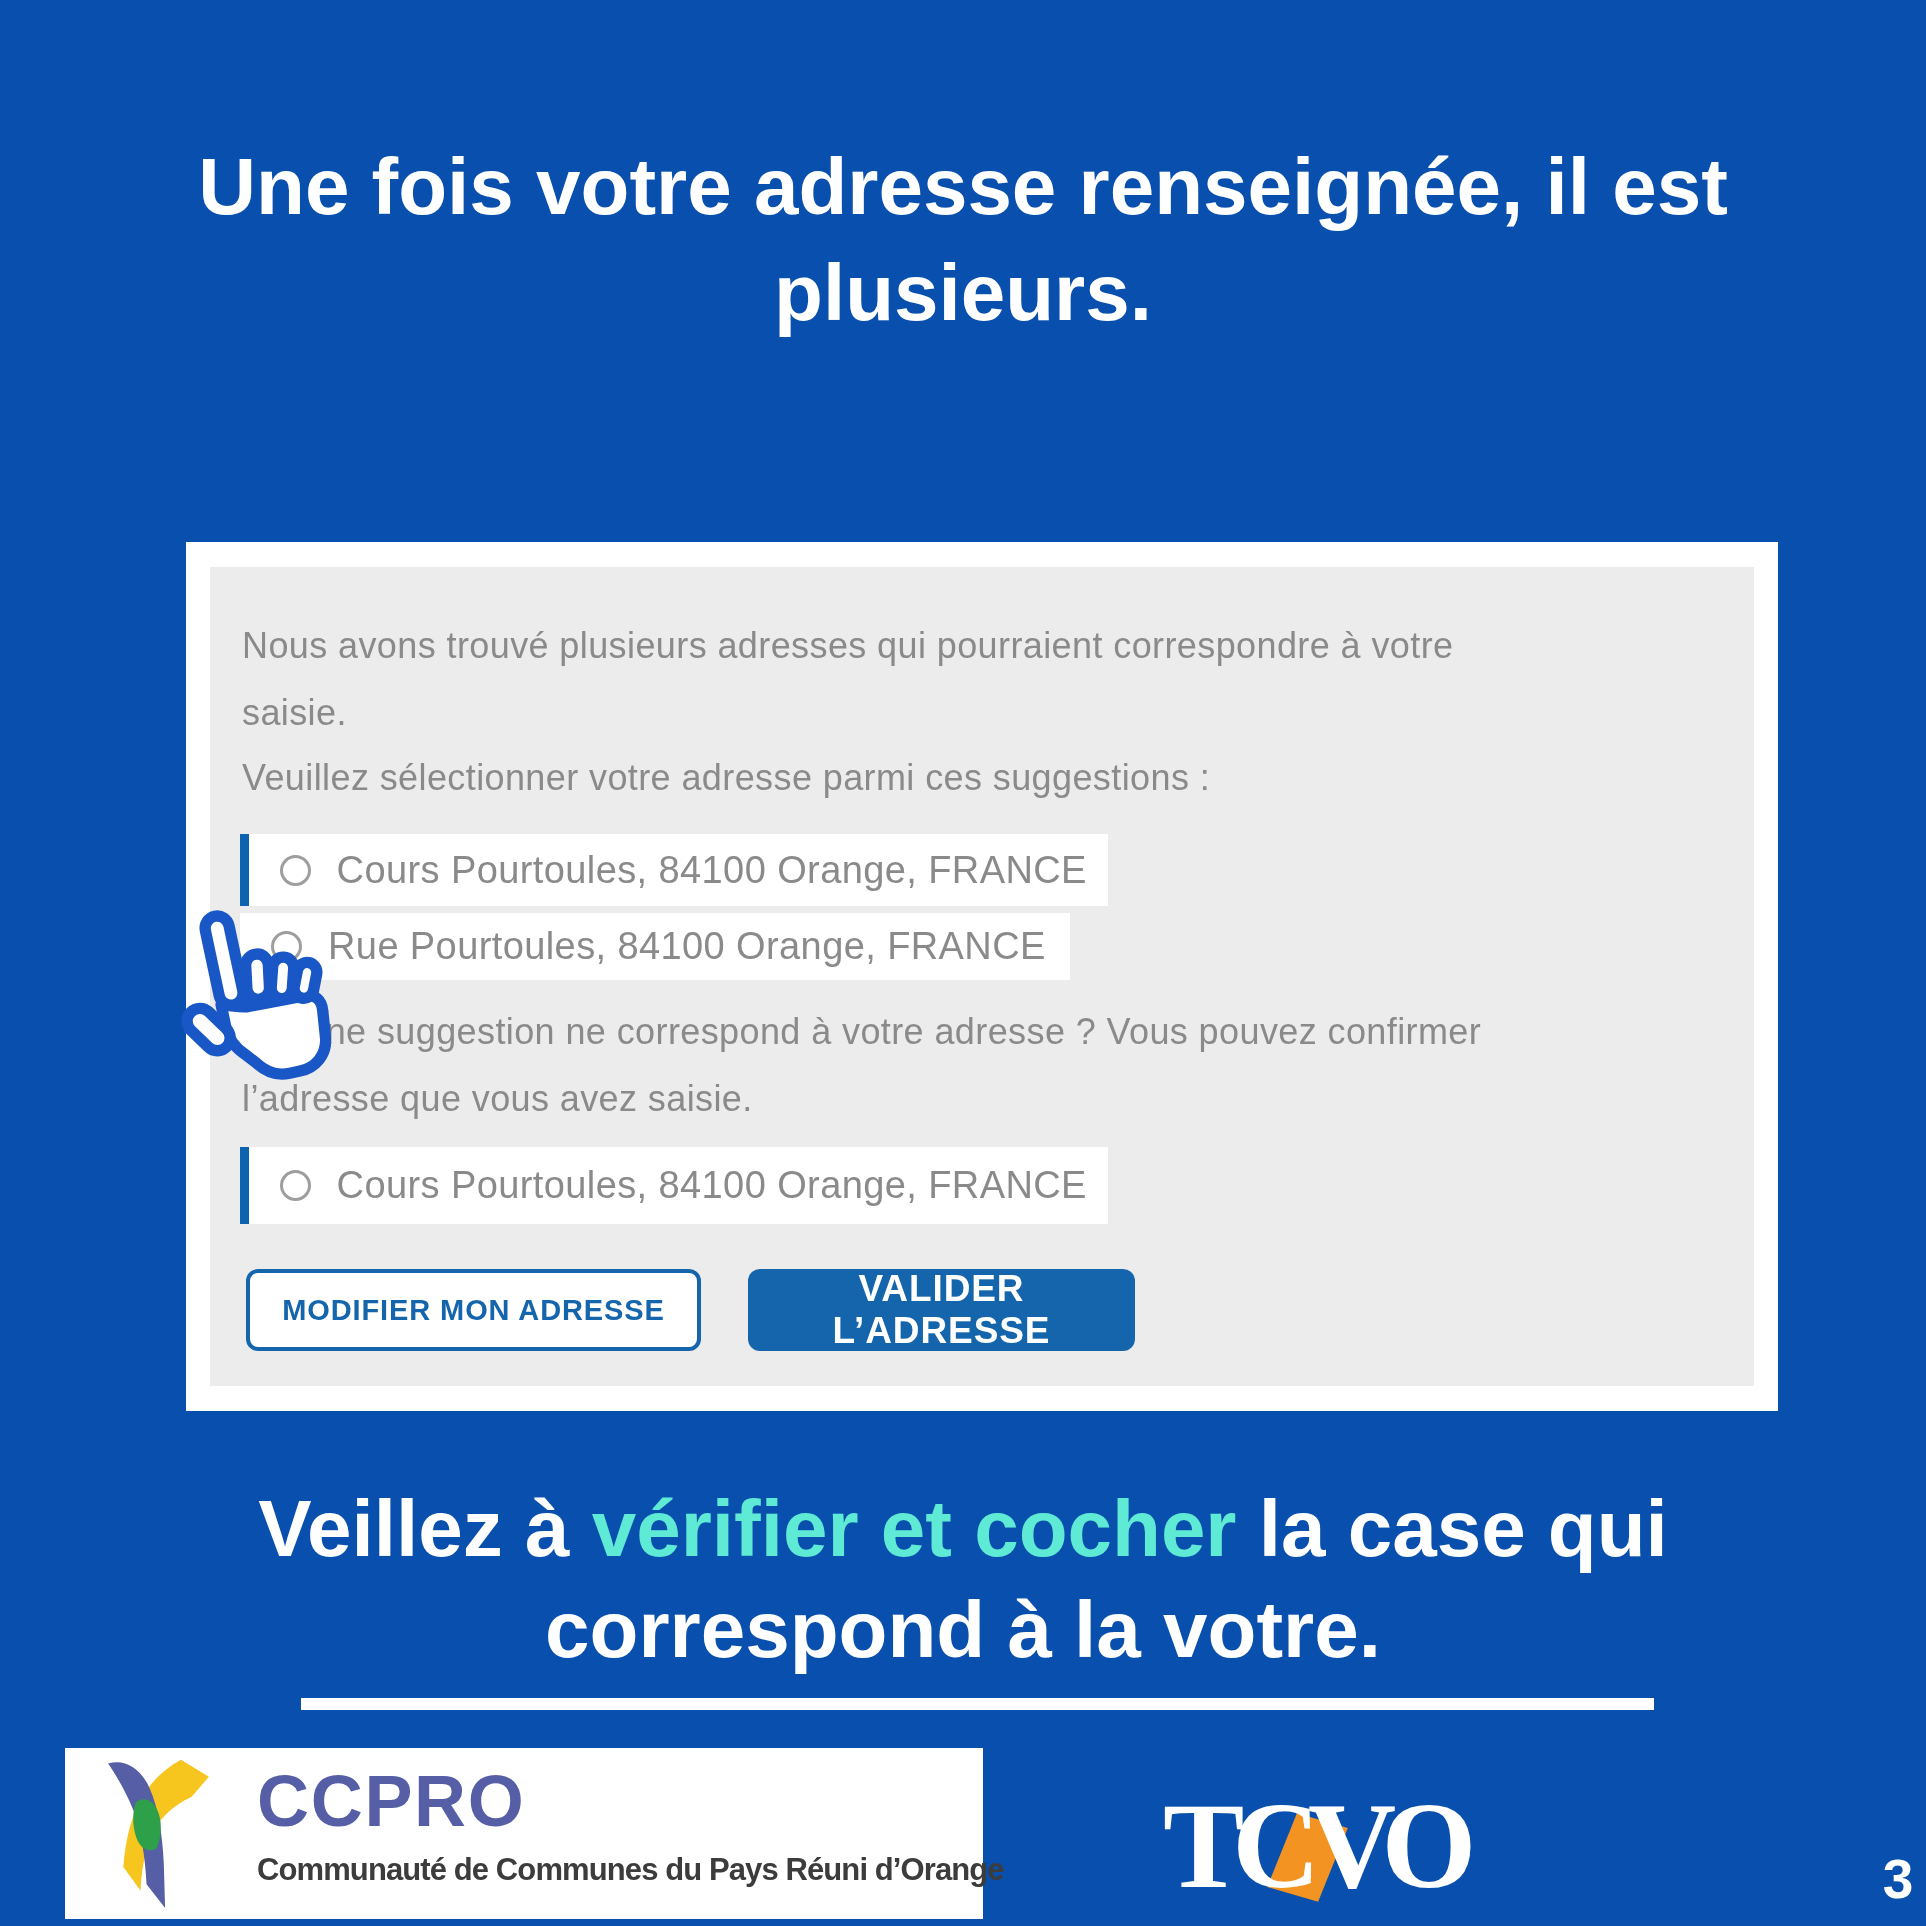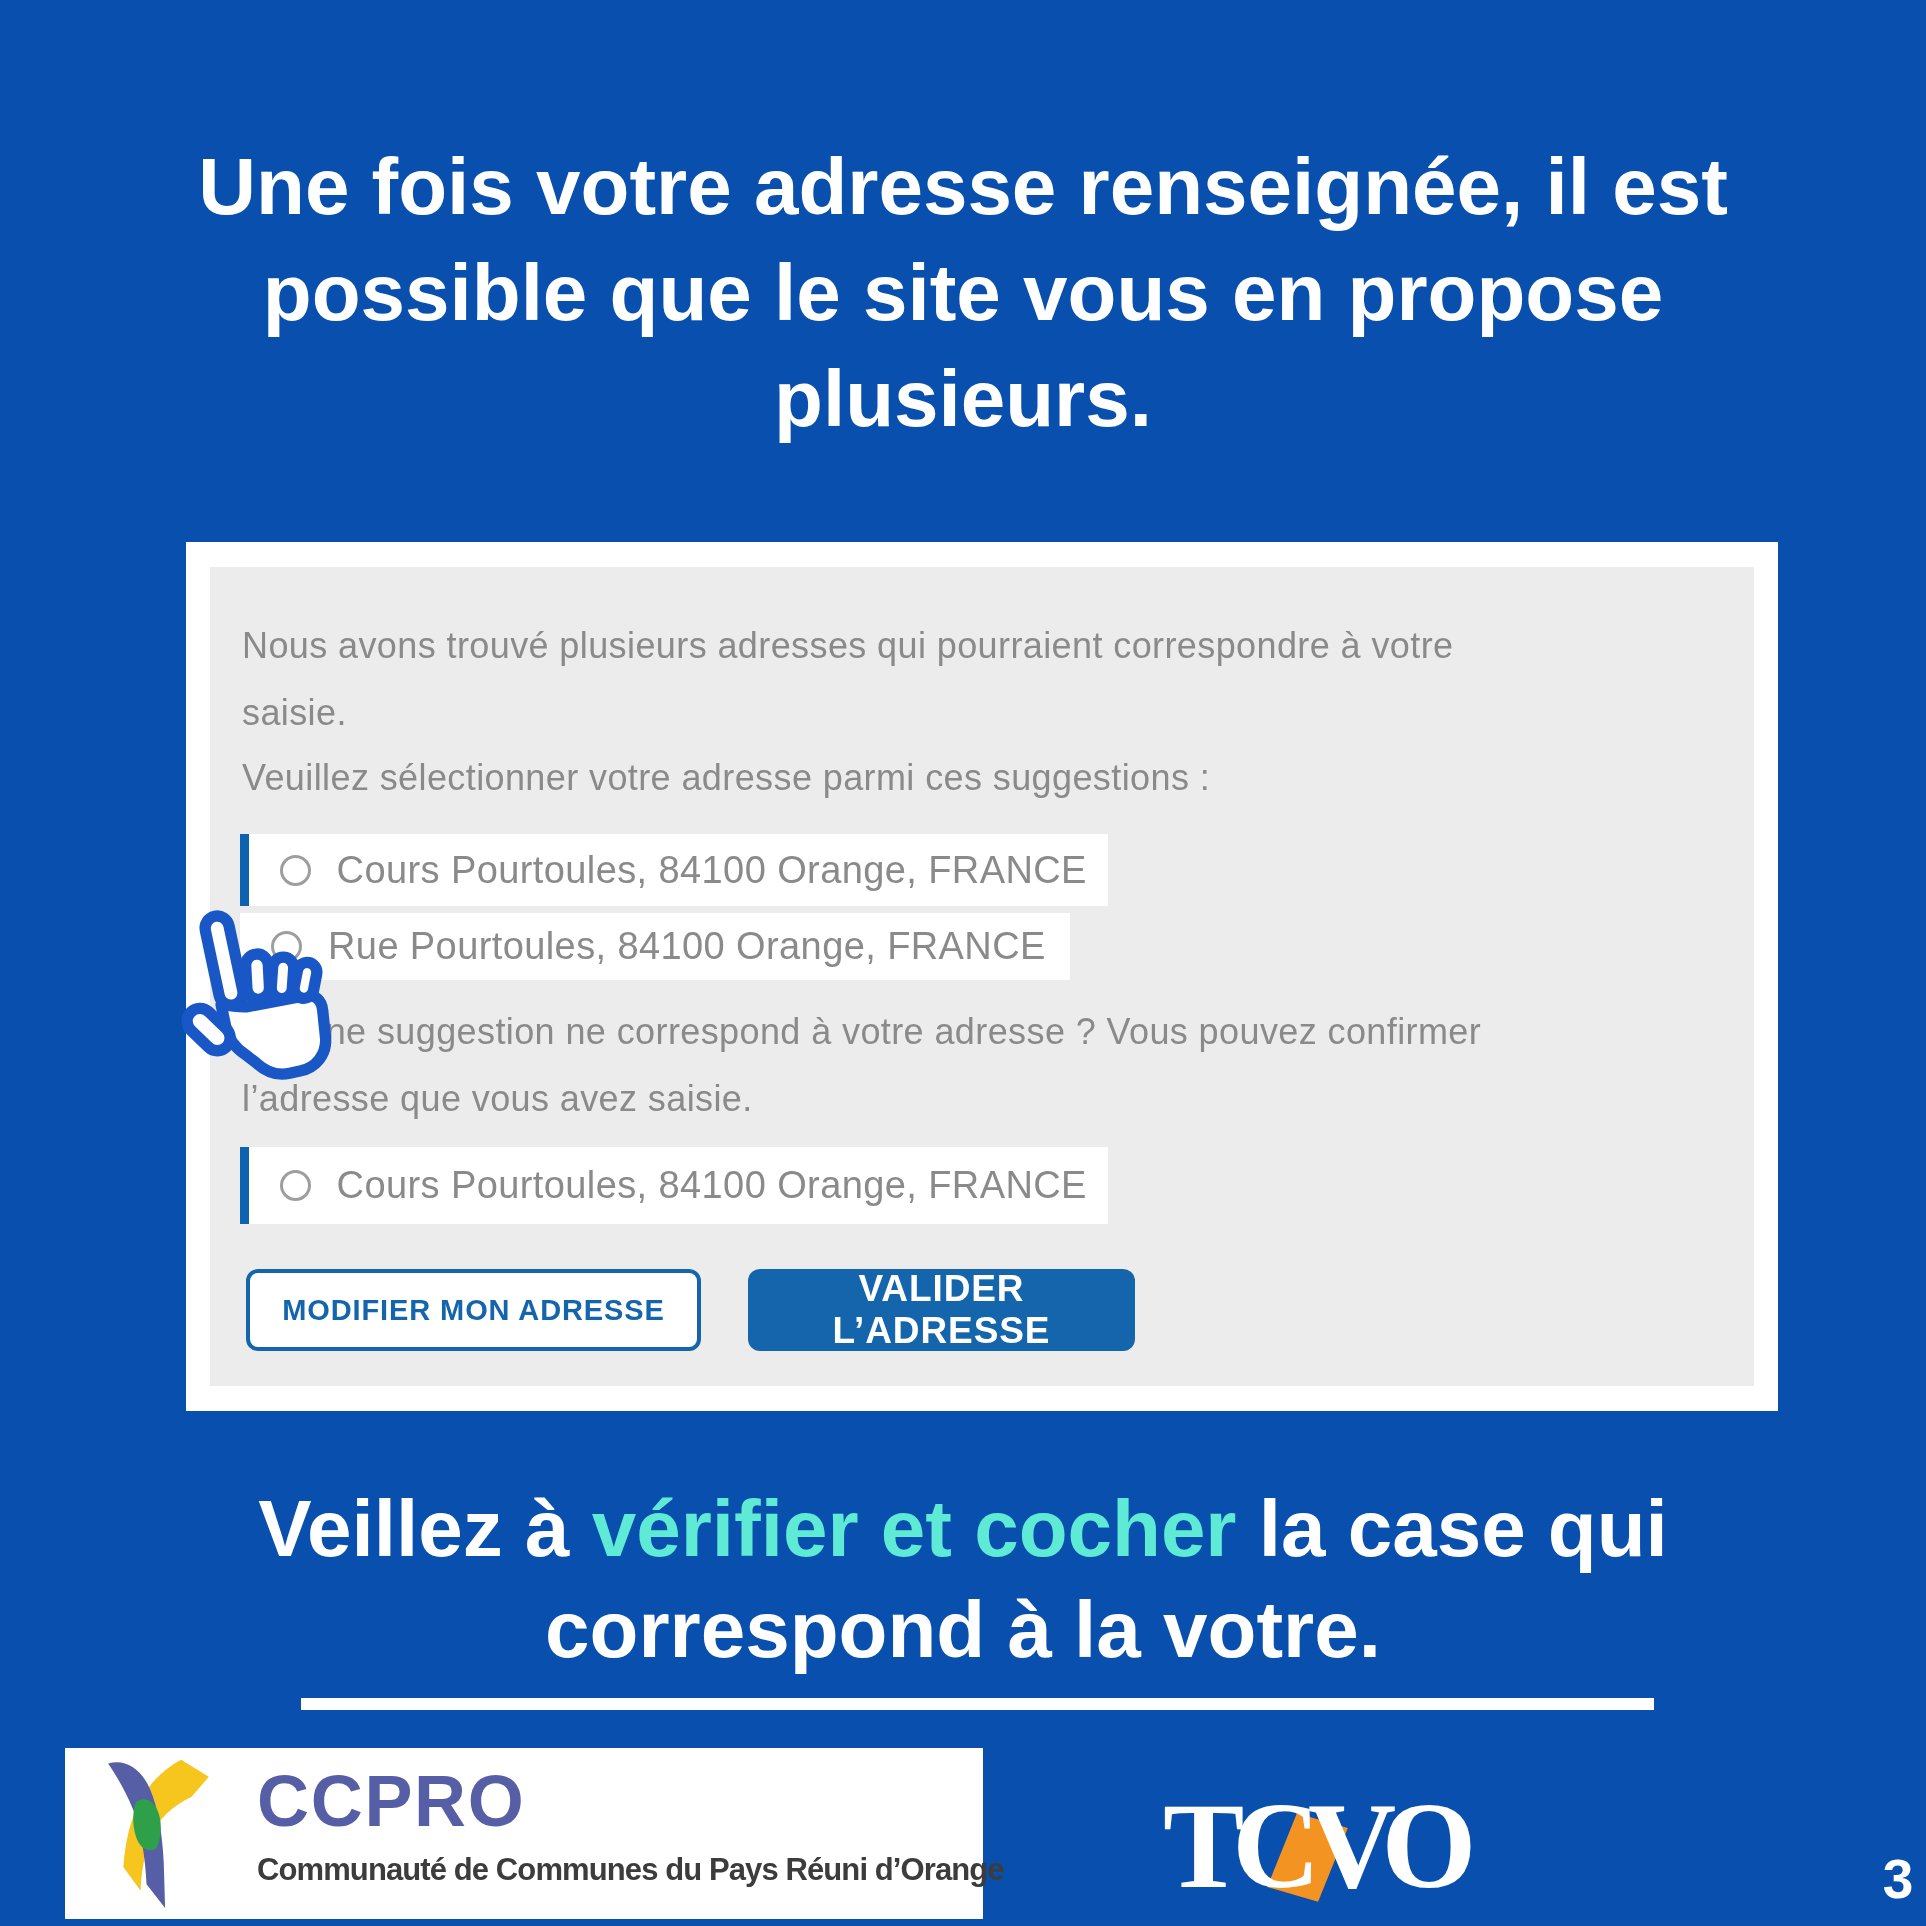--- a/index.html
+++ b/index.html
@@ -70,21 +70,20 @@
   }
   .pagenum { position:absolute; left:1868px; top:1847px; width:60px; text-align:center; font-size:55px; font-weight:700; color:#ffffff; }
 </style>
 </head>
 <body>
 
 <div class="stage">
 
   <div class="heading-top">
     <div>Une fois votre adresse renseignée, il est</div>
-    <div>possible que le site vous en propose</div>
     <div>plusieurs.</div>
   </div>
 
   <div class="card">
     <div class="panel">
 
       <p class="para p1">
         <span class="pline">Nous avons trouvé plusieurs adresses qui pourraient correspondre à votre</span>
         <span class="pline">saisie.</span>
       </p>

